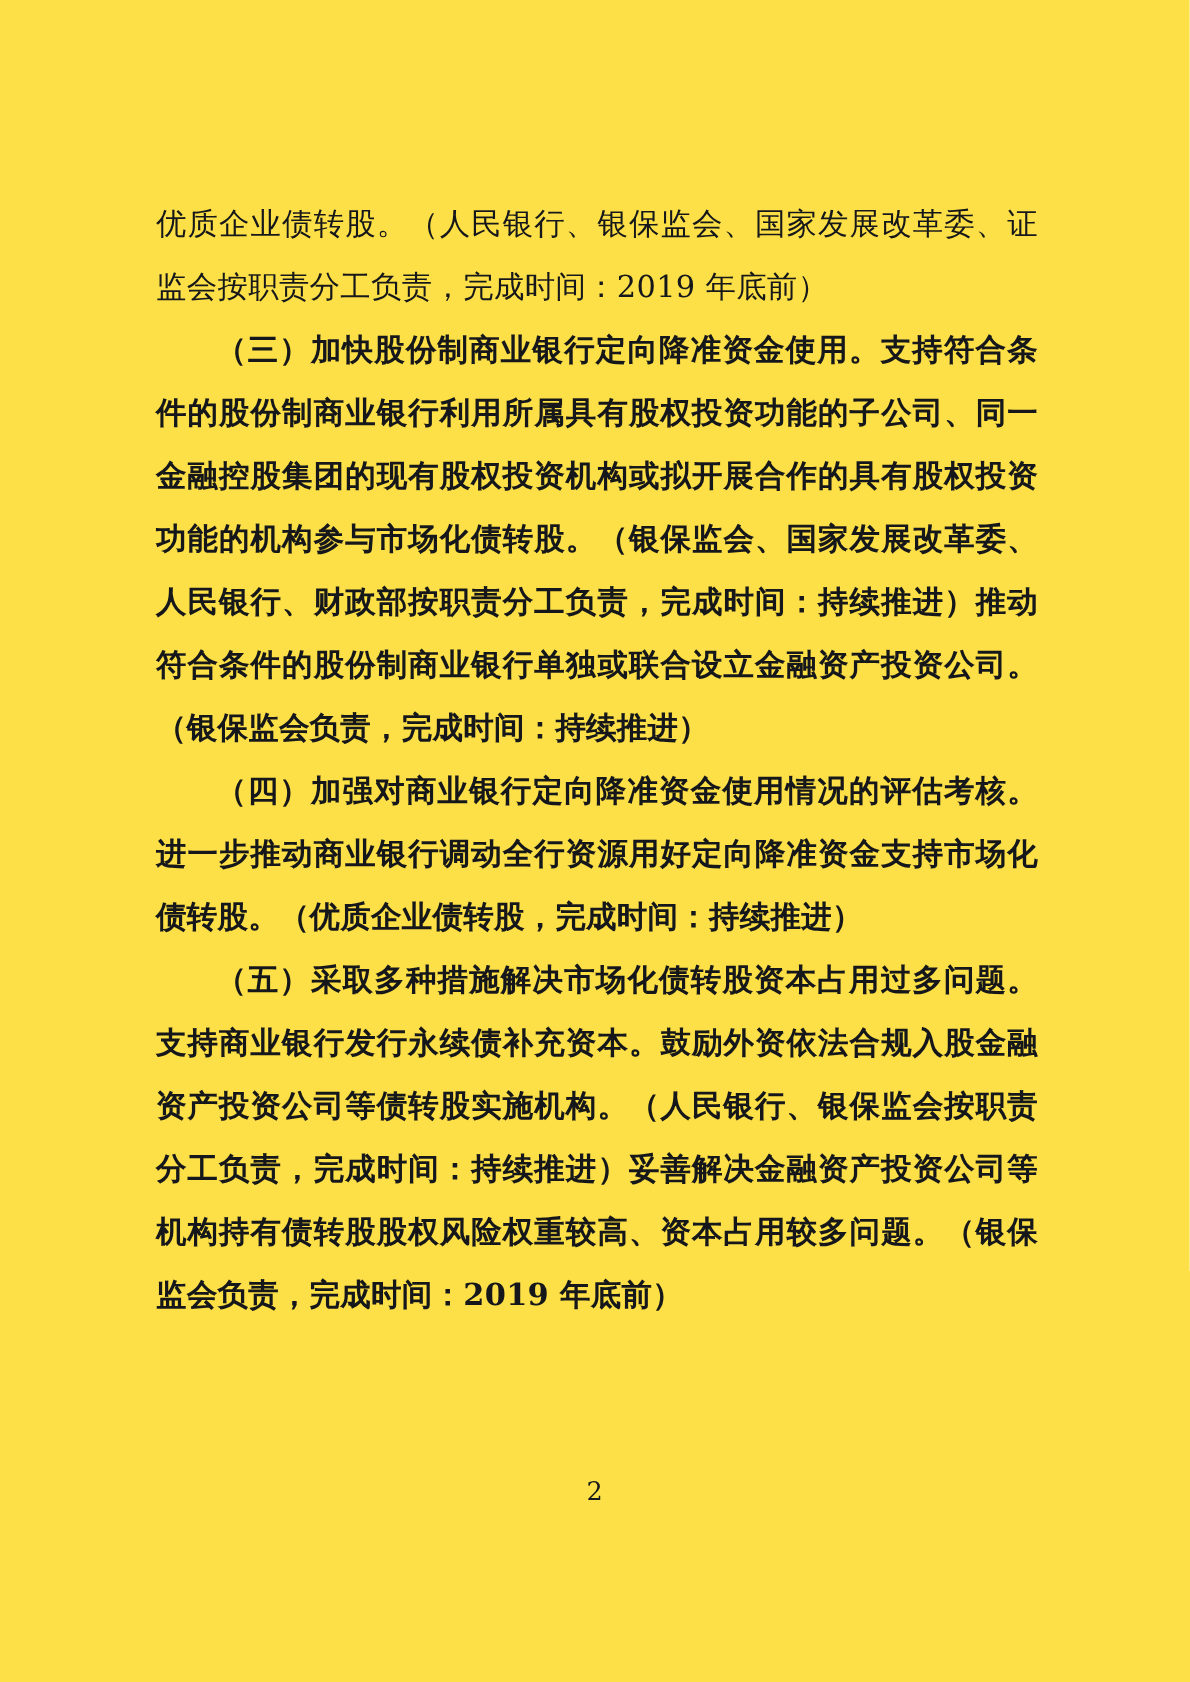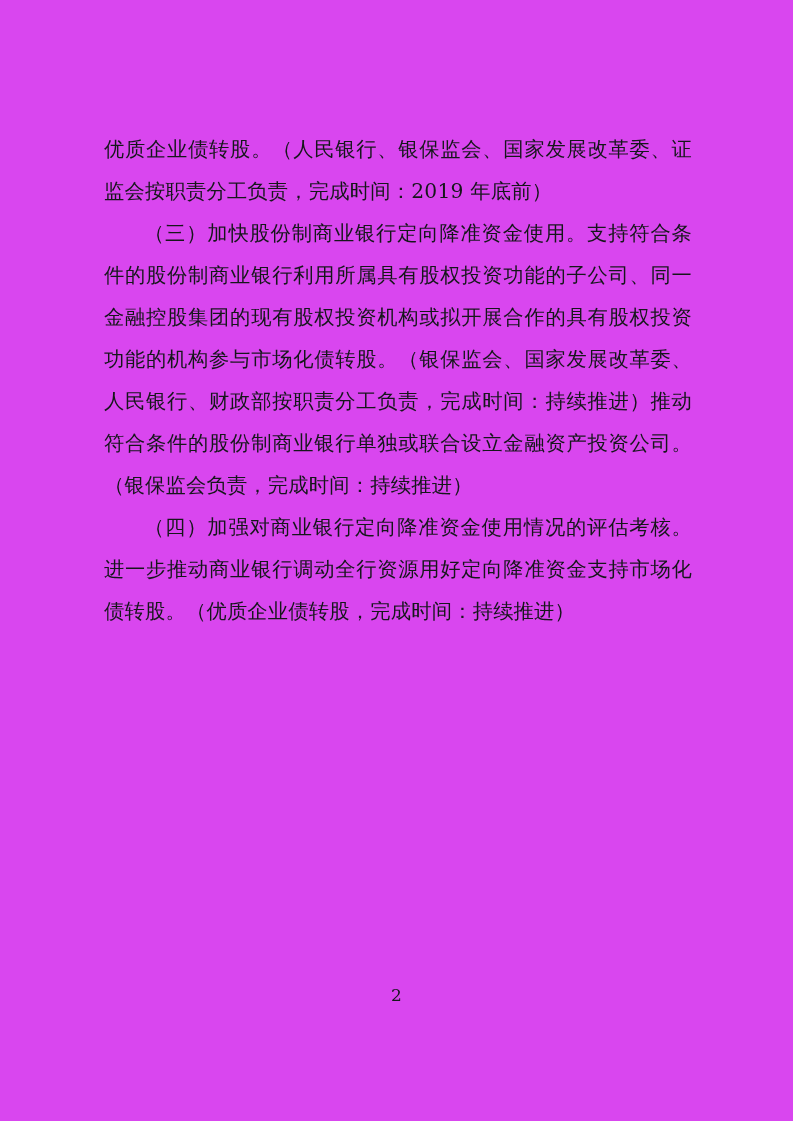--- a/index.html
+++ b/index.html
@@ -13,54 +13,56 @@
     font-family: "DejaVu Serif", "Liberation Serif", serif;
     color: #1a1a1a;
     position: relative;
     overflow: hidden;
   }
   .page {
     position: absolute;
     left: 0; top: 0;
     width: 793px;
     height: 1121px;
-    background: #d946ef;
+    background: #fde047;
   }
   .content {
     position: absolute;
     left: 104px;
     top: 128px;
     width: 588px;
   }
   .para {
     font-size: 20.3px;
     line-height: 42px;
     text-align: justify;
     text-justify: inter-ideograph;
     margin: 0 0 0 0;
     letter-spacing: 0.2px;
     color: #15171a;
   }
   .para.indent {
     text-indent: 40px;
+    font-weight: bold;
   }
   .page-number {
     position: absolute;
     left: 0;
     top: 985px;
     width: 793px;
     text-align: center;
     font-size: 17px;
     color: #15171a;
     font-family: "DejaVu Serif", "Liberation Serif", serif;
   }
 </style>
 </head>
 <body>
 
 <div class="page">
   <div class="content">
     <p class="para">优质企业债转股。（人民银行、银保监会、国家发展改革委、证监会按职责分工负责，完成时间：2019 年底前）</p>
     <p class="para indent">（三）加快股份制商业银行定向降准资金使用。支持符合条件的股份制商业银行利用所属具有股权投资功能的子公司、同一金融控股集团的现有股权投资机构或拟开展合作的具有股权投资功能的机构参与市场化债转股。（银保监会、国家发展改革委、人民银行、财政部按职责分工负责，完成时间：持续推进）推动符合条件的股份制商业银行单独或联合设立金融资产投资公司。（银保监会负责，完成时间：持续推进）</p>
     <p class="para indent">（四）加强对商业银行定向降准资金使用情况的评估考核。进一步推动商业银行调动全行资源用好定向降准资金支持市场化债转股。（优质企业债转股，完成时间：持续推进）</p>
+    <p class="para indent">（五）采取多种措施解决市场化债转股资本占用过多问题。支持商业银行发行永续债补充资本。鼓励外资依法合规入股金融资产投资公司等债转股实施机构。（人民银行、银保监会按职责分工负责，完成时间：持续推进）妥善解决金融资产投资公司等机构持有债转股股权风险权重较高、资本占用较多问题。（银保监会负责，完成时间：2019 年底前）</p>
   </div>
   <div class="page-number">2</div>
 </div>
 
 </body></html>

